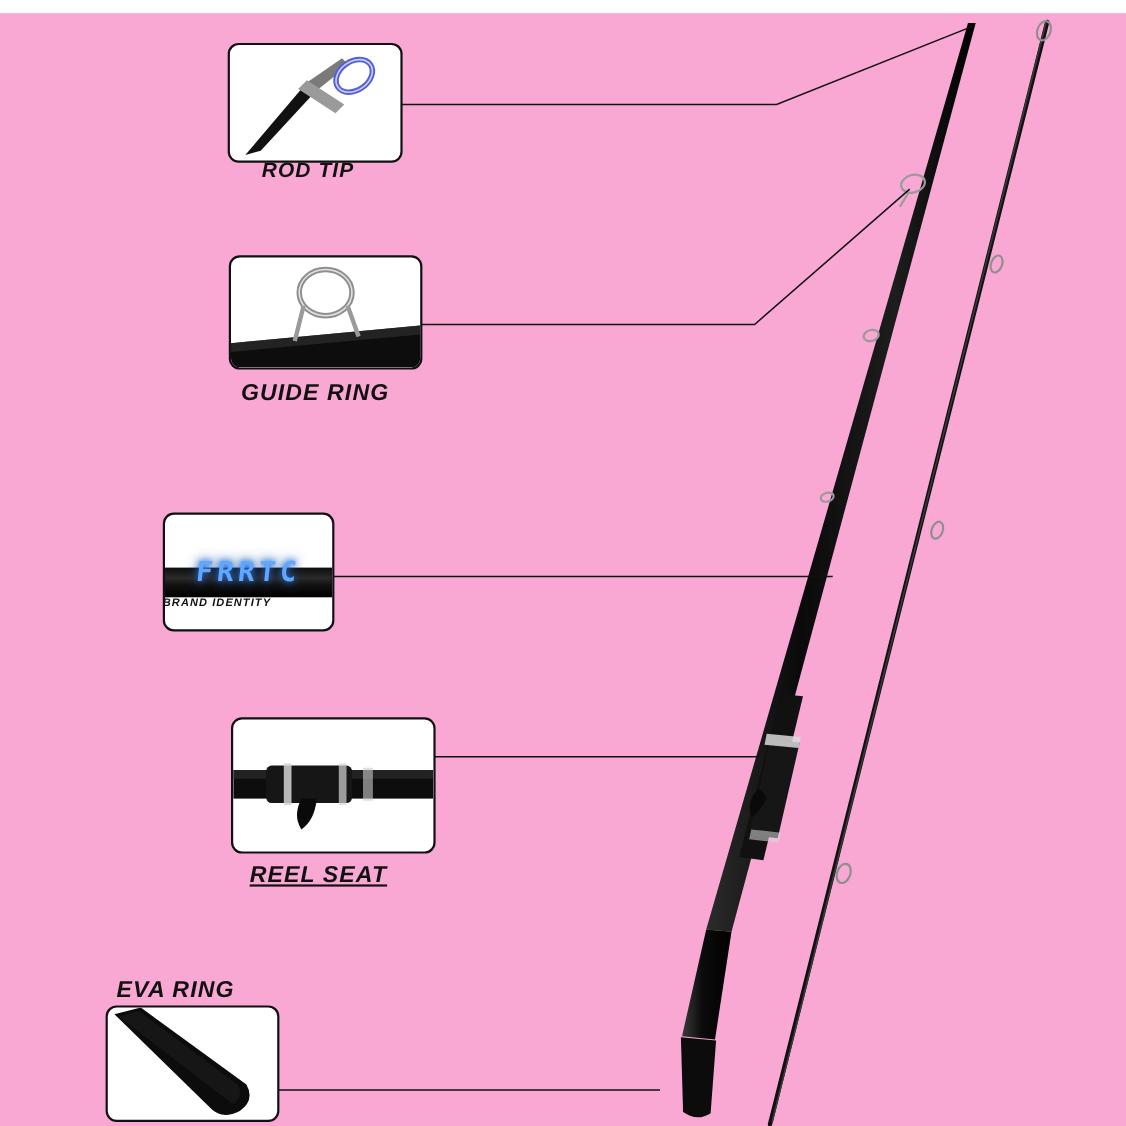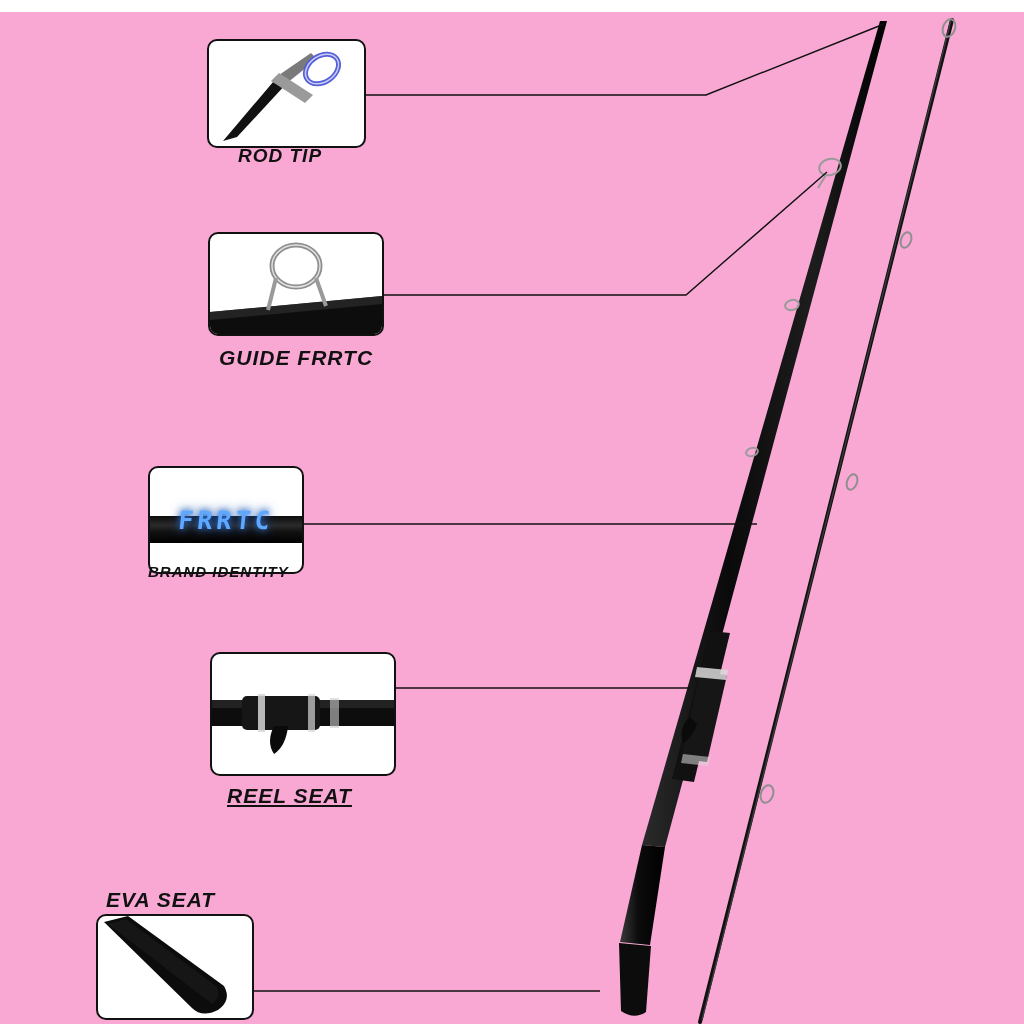--- a/index.html
+++ b/index.html
@@ -142,42 +142,42 @@
 
   <div class="callout-box" style="left:208px; top:220px; width:172px; height:100px;">
     <svg class="tip-art" viewBox="0 0 172 100">
       <path d="M0,78 L172,62 L172,100 L0,100 Z" fill="#0d0d0d"></path>
       <path d="M0,78 L172,62 L172,70 L0,86 Z" fill="#2e2e2e" opacity="0.7"></path>
       <ellipse cx="86" cy="32" rx="24" ry="21" fill="none" stroke="#8f8f8f" stroke-width="5"></ellipse>
       <ellipse cx="86" cy="32" rx="24" ry="21" fill="none" stroke="#e2e2e2" stroke-width="1.4"></ellipse>
       <path d="M66,44 L58,76 M106,44 L116,72" stroke="#9a9a9a" stroke-width="4" fill="none"></path>
     </svg>
   </div>
-  <div class="callout-label" style="left:219px; top:334px; font-size:21px;">GUIDE   FRRTC</div>
+  <div class="callout-label" style="left:219px; top:334px; font-size:21px;">GUIDE   RING</div>
 
   <div class="callout-box" style="left:148px; top:454px; width:152px; height:104px;">
     <div class="brand-band"></div>
     <div class="brand-text">FRRTC</div>
   </div>
-  <div class="callout-label label-small" style="left:148px; top:551px; font-size:15px;">BRAND   IDENTITY</div>
+  <div class="callout-label label-small" style="left:148px; top:531px; font-size:10px;">BRAND   IDENTITY</div>
 
   <div class="callout-box" style="left:210px; top:640px; width:182px; height:120px;">
     <svg class="tip-art" viewBox="0 0 182 120">
       <rect x="0" y="46" width="182" height="26" fill="#0d0d0d"></rect>
       <rect x="0" y="46" width="182" height="8" fill="#313131" opacity="0.6"></rect>
       <rect x="30" y="42" width="78" height="34" rx="5" fill="#161616"></rect>
       <rect x="46" y="40" width="7" height="38" fill="#d5d5d5" opacity="0.85"></rect>
       <rect x="96" y="40" width="7" height="38" fill="#d5d5d5" opacity="0.7"></rect>
       <rect x="118" y="44" width="9" height="30" fill="#cccccc" opacity="0.6"></rect>
       <path d="M62,72 Q54,88 62,100 Q74,92 76,72 Z" fill="#0a0a0a"></path>
     </svg>
   </div>
   <div class="callout-label" style="left:227px; top:772px; font-size:21px;text-decoration:underline;">REEL   SEAT</div>
 
-  <div class="callout-label" style="left:106px; top:876px; font-size:21px;">EVA     SEAT</div>
+  <div class="callout-label" style="left:106px; top:876px; font-size:21px;">EVA     RING</div>
   <div class="callout-box" style="left:96px; top:902px; width:154px; height:102px;">
     <svg class="tip-art" viewBox="0 0 154 102">
       <path d="M6,6 L30,0 L126,70 Q134,84 120,94 Q104,102 94,92 Z" fill="#0c0c0c"></path>
       <path d="M10,8 L28,3 L118,70 Q124,80 114,88 Z" fill="#1f1f1f" opacity="0.55"></path>
     </svg>
   </div>
 
 </div>
 
 </body></html>

